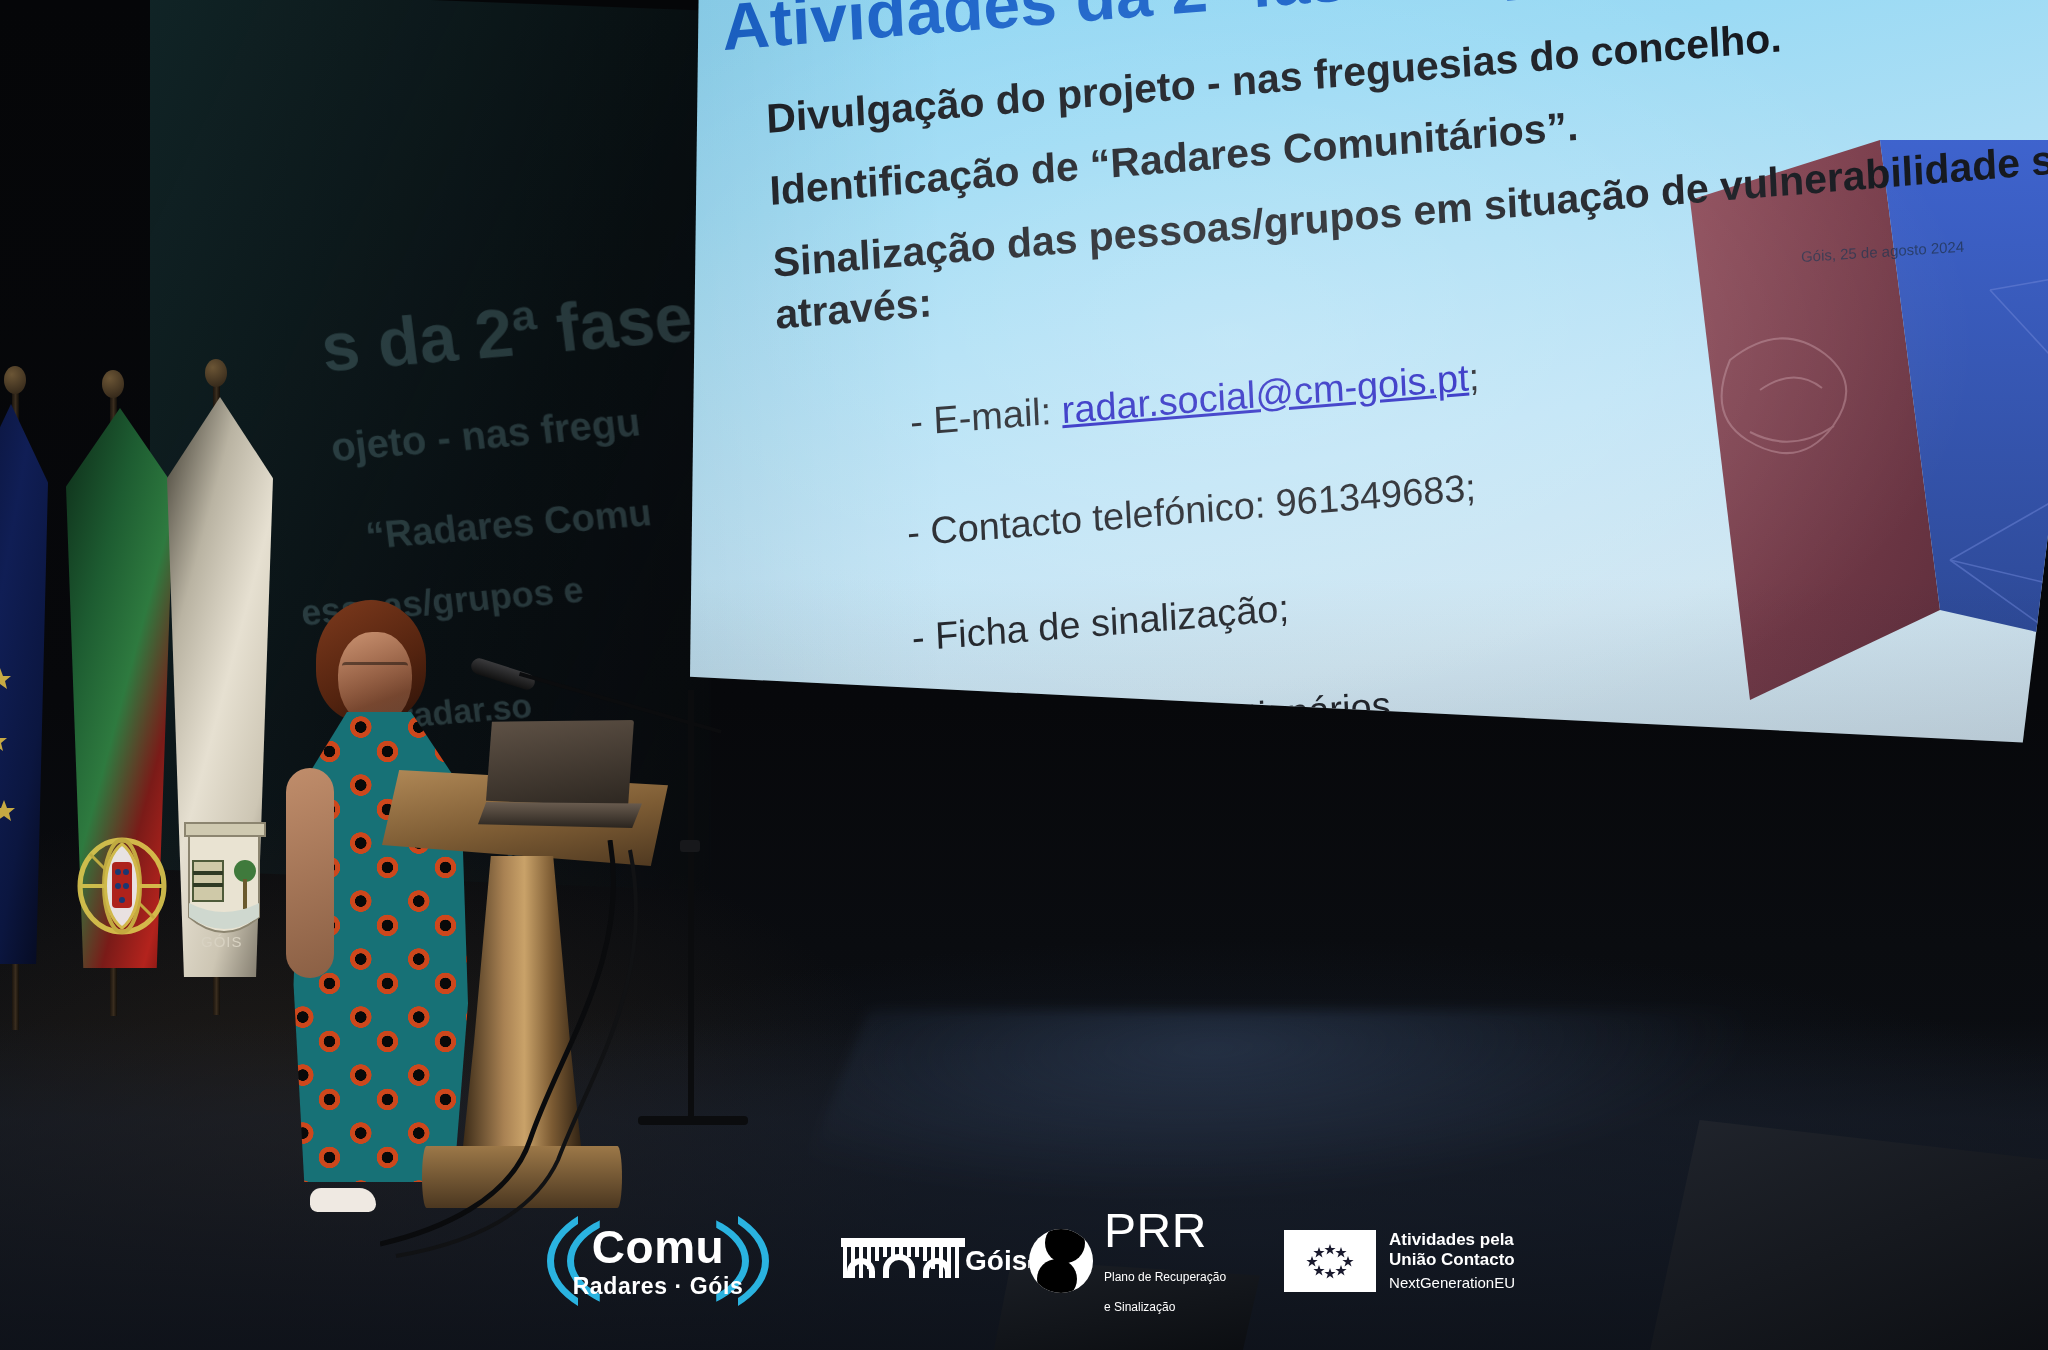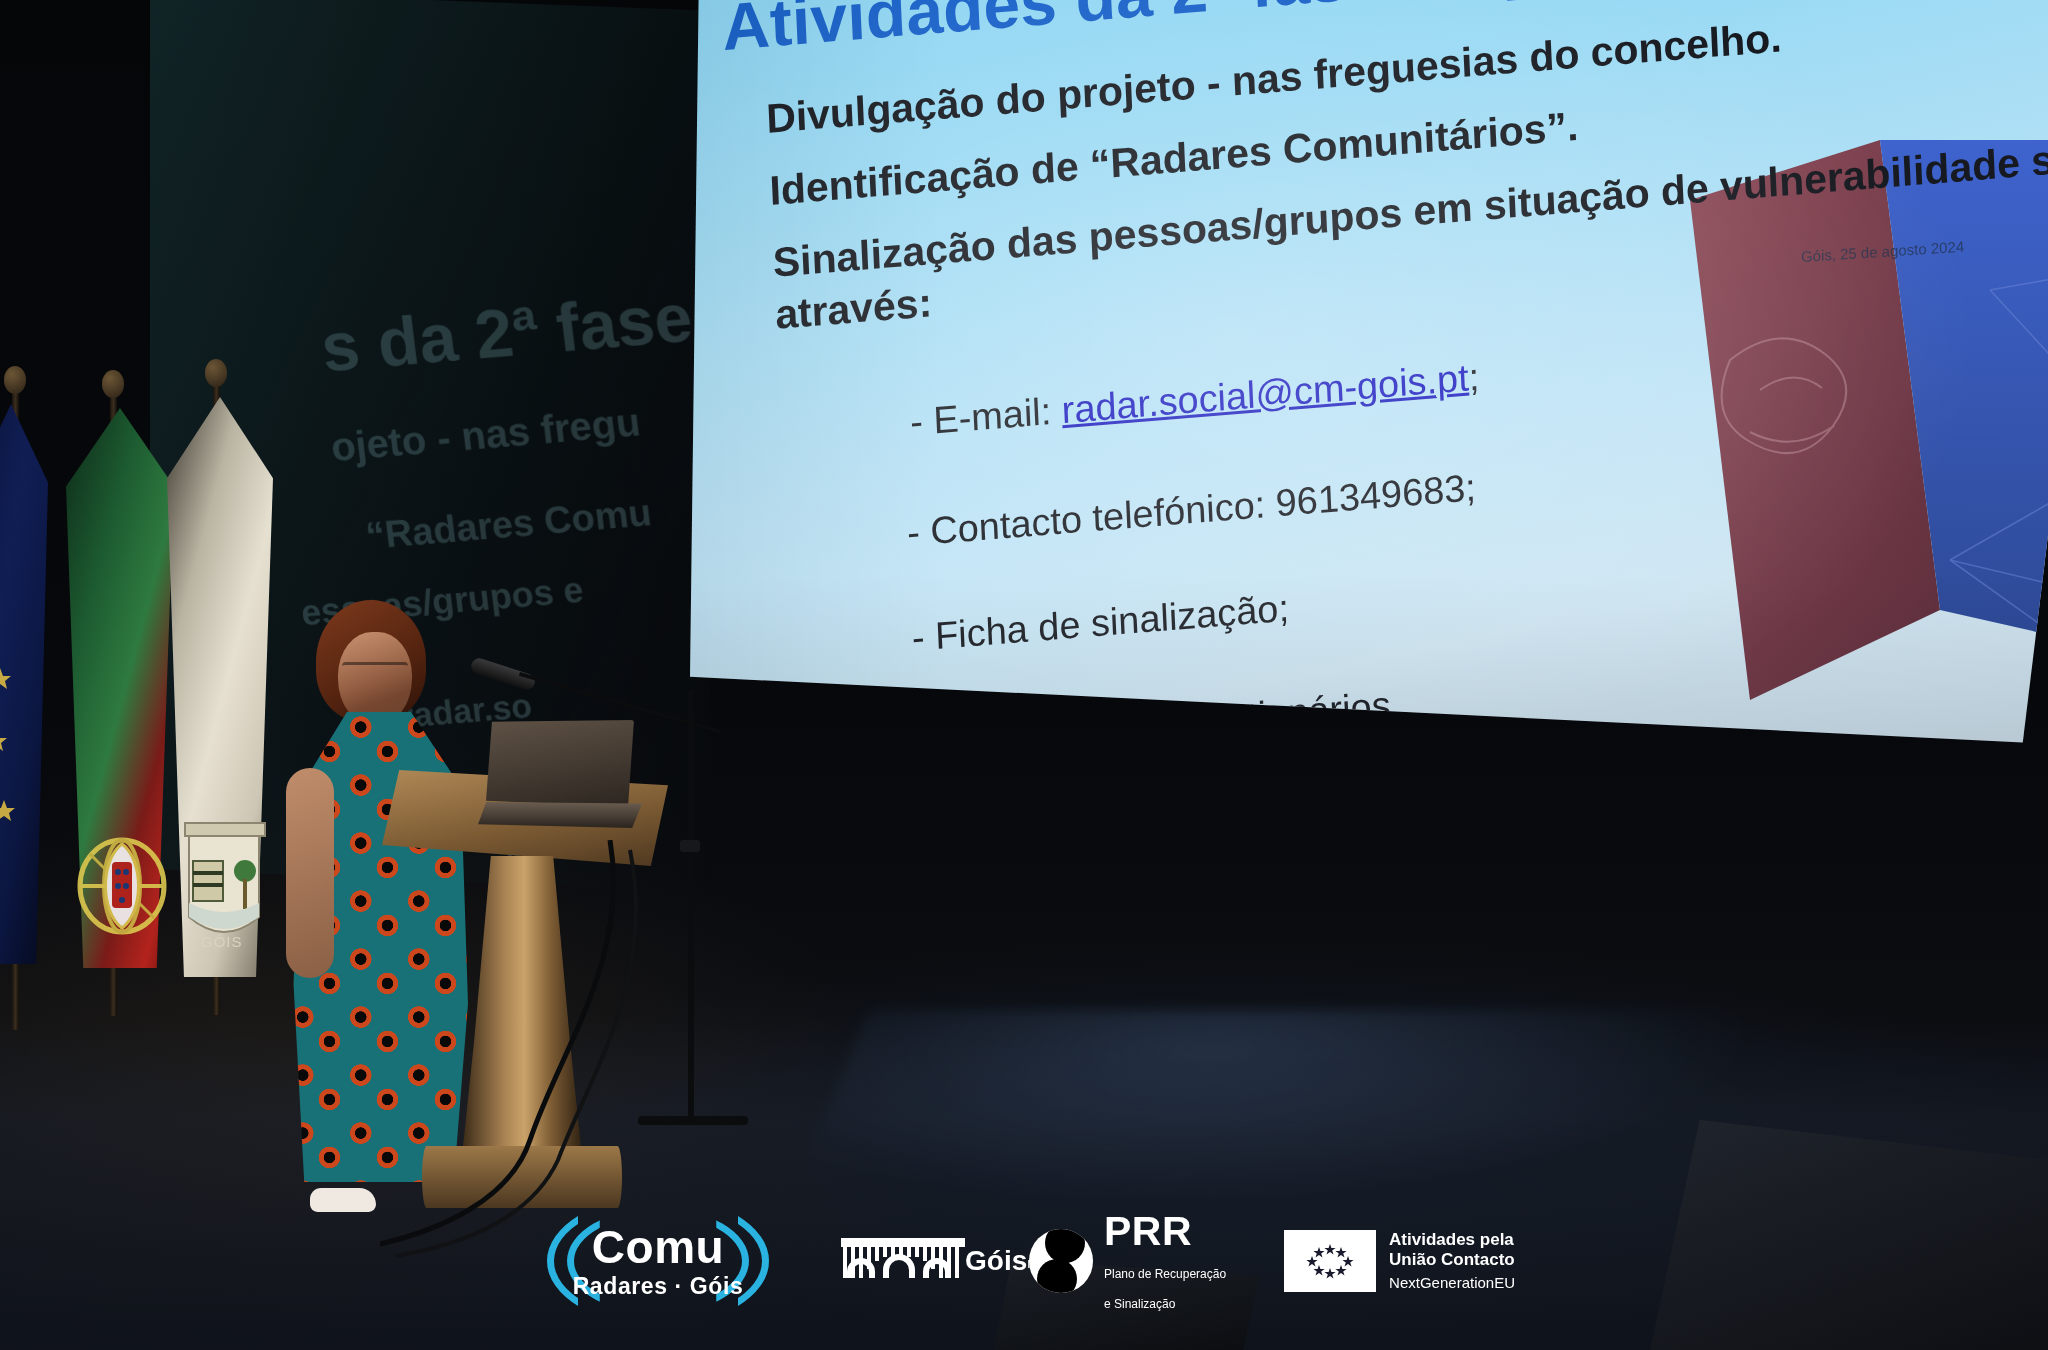--- a/index.html
+++ b/index.html
@@ -123,21 +123,21 @@
   .gois-wrap{ width:130px; text-align:center; color:#fff; }
   .gois-bridge{ height:40px; width:124px; margin:0 auto 6px; position:relative; }
   .gois-g1{ font-size:28px; font-weight:700; line-height:1; }
   .gois-g2{ font-size:14px; line-height:1; margin-top:3px; letter-spacing:.4px;}
 
   
   .prr-wrap{ display:flex; align-items:center; gap:11px; color:#fff;}
   .prr-mark{ width:64px; height:64px; border-radius:50%; background:#fff; position:relative; overflow:hidden;}
   .prr-mark::before{ content:""; position:absolute; left:16px; top:-6px; width:40px; height:40px; border-radius:50%; background:#000;}
   .prr-mark::after{ content:""; position:absolute; left:8px; top:30px; width:40px; height:40px; border-radius:50%; background:#000;}
-  .prr-txt .p1{ font-size:41px; font-weight:700; line-height:1; letter-spacing:.5px;}
+  .prr-txt .p1{ font-size:48px; font-weight:400; line-height:1; letter-spacing:.5px;}
   .prr-txt .p2{ font-size:12px; line-height:1.22; margin-top:15px;}
 
   
   .rep-wrap{ display:flex; align-items:center; gap:13px; color:#fff;}
   .rep-mark{ width:56px; height:62px; position:relative;}
   .rep-txt{ font-family:"Liberation Serif", serif; font-weight:700; font-size:27px; line-height:1.06; letter-spacing:.6px;}
 
   
   .eu-wrap{ display:flex; align-items:center; gap:13px; color:#fff;}
   .eu-flag{ width:92px; height:62px; background:#fff; position:relative;}

